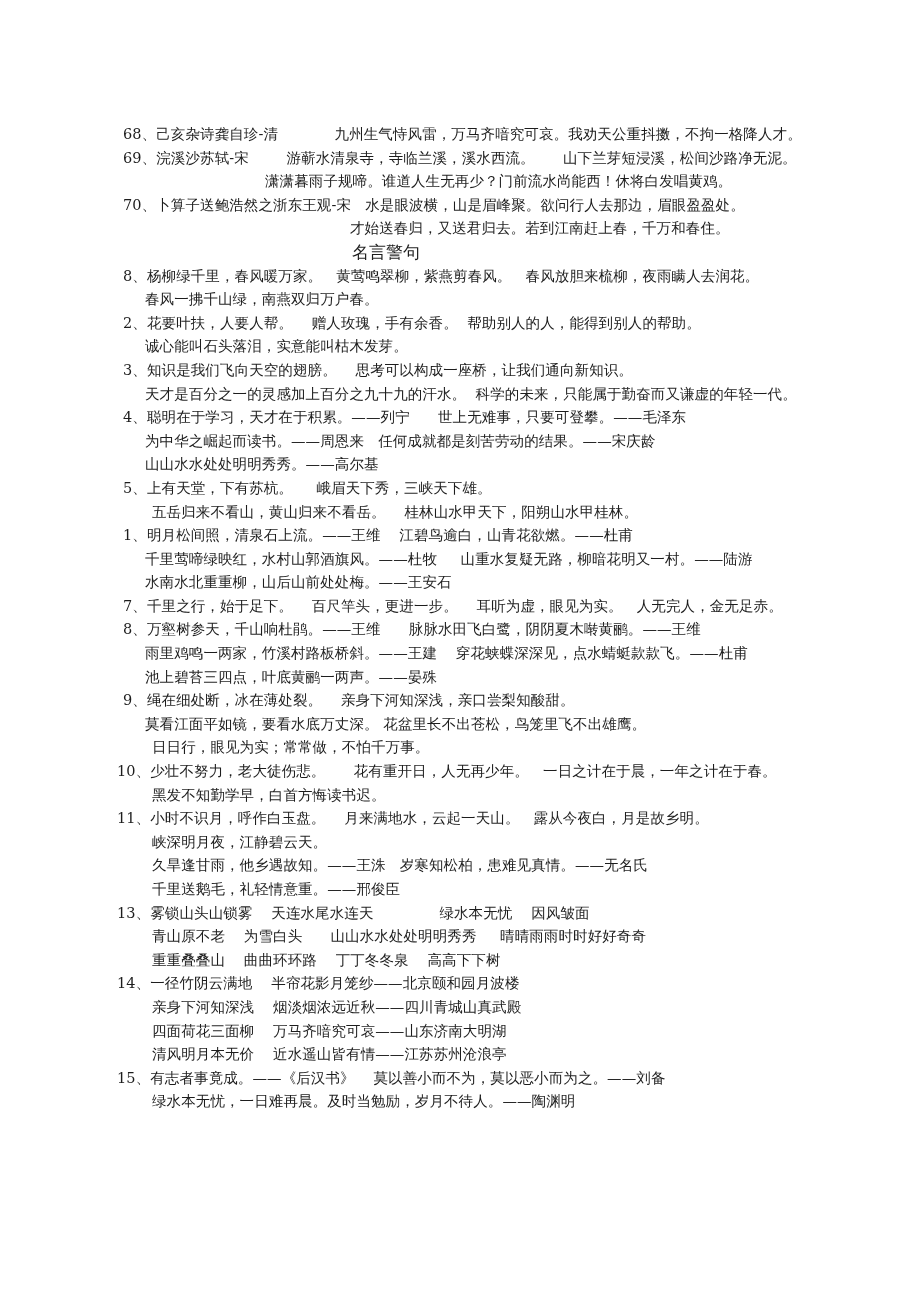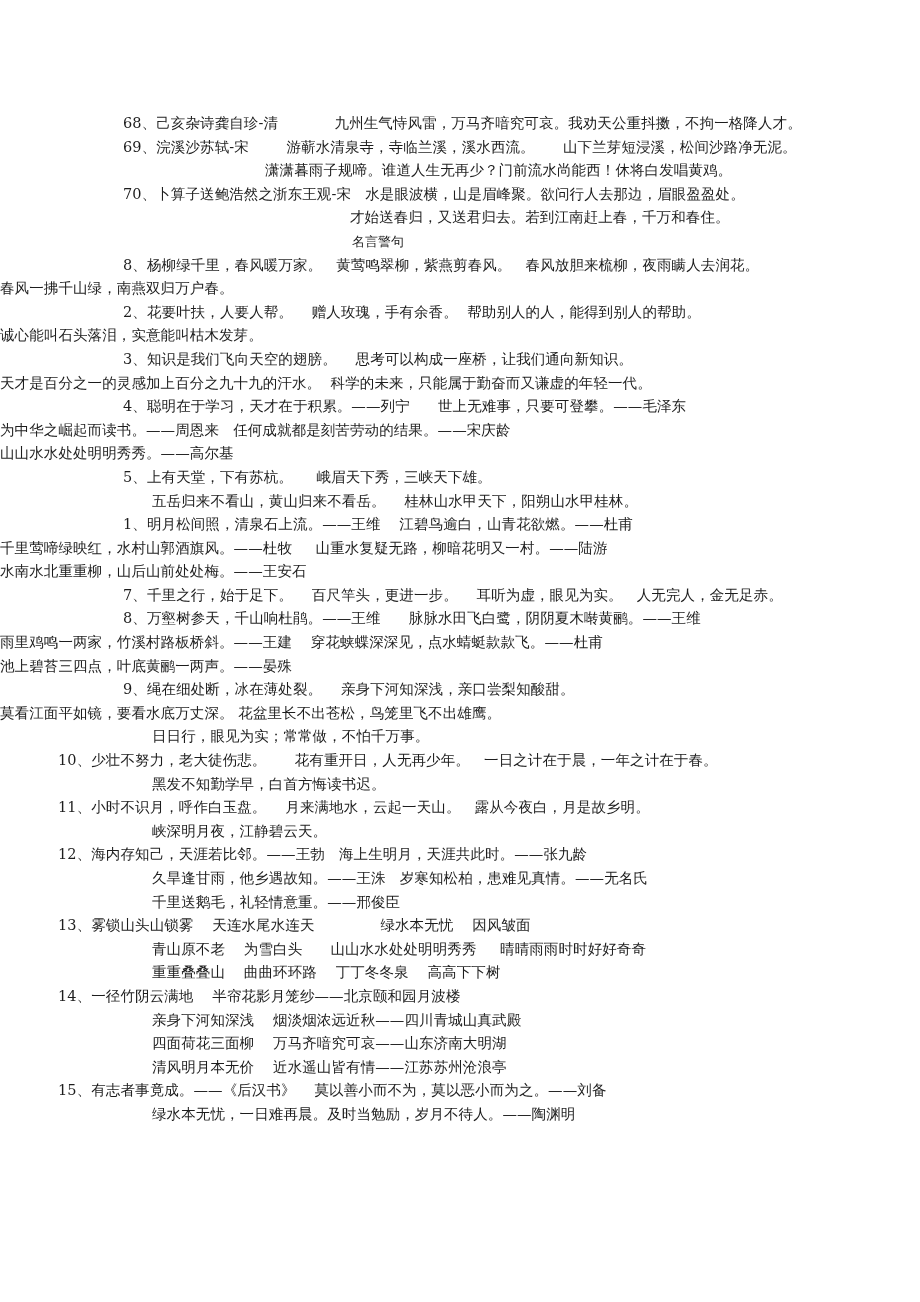--- a/index.html
+++ b/index.html
@@ -16,49 +16,49 @@
     position: relative;
     width: 920px;
     height: 1302px;
     background: #ffffff;
     overflow: hidden;
     box-sizing: border-box;
   }
   #doc-body {
     position: absolute;
     left: 0;
-    top: 5px;
+    top: 16px;
     width: 920px;
   }
   .line {
     font-size: 14.5px;
     line-height: 23.6px;
     white-space: pre;
     letter-spacing: 0.1px;
     color: #1d1d1d;
     height: 23.6px;
     overflow: visible;
   }
   
   .blk-poems {
     padding-top: 107px;
   }
   .blk-quotes {
     padding-top: 0px;
   }
   .ind-num   { padding-left: 123px; }   
-  .ind-num2  { padding-left: 58px; }   
-  .ind-sub   { }   
+  .ind-num2  { padding-left: 117px; }   
+  .ind-sub   { padding-left: 145px; }   
   .ind-sub2  { padding-left: 152px; }   
   .ind-mid   { padding-left: 265px; }   
   .ind-mid2  { padding-left: 350px; }   
   .ind-title { padding-left: 352px; }   
 
   .sect-title {
-    font-size: 13px;
+    font-size: 17px;
     line-height: 23.6px;
     height: 23.6px;
     white-space: pre;
     color: #1d1d1d;
   }
 </style>
 </head>
 <body>
 
 <div id="page">
@@ -93,21 +93,20 @@
         <div class="line ind-num">8、万壑树参天，千山响杜鹃。——王维      脉脉水田飞白鹭，阴阴夏木啭黄鹂。——王维</div>
         <div class="line ind-sub">雨里鸡鸣一两家，竹溪村路板桥斜。——王建    穿花蛱蝶深深见，点水蜻蜓款款飞。——杜甫</div>
         <div class="line ind-sub">池上碧苔三四点，叶底黄鹂一两声。——晏殊</div>
         <div class="line ind-num">9、绳在细处断，冰在薄处裂。    亲身下河知深浅，亲口尝梨知酸甜。</div>
         <div class="line ind-sub">莫看江面平如镜，要看水底万丈深。 花盆里长不出苍松，鸟笼里飞不出雄鹰。</div>
         <div class="line ind-sub2">日日行，眼见为实；常常做，不怕千万事。</div>
         <div class="line ind-num2">10、少壮不努力，老大徒伤悲。      花有重开日，人无再少年。   一日之计在于晨，一年之计在于春。</div>
         <div class="line ind-sub2">黑发不知勤学早，白首方悔读书迟。</div>
         <div class="line ind-num2">11、小时不识月，呼作白玉盘。    月来满地水，云起一天山。   露从今夜白，月是故乡明。</div>
         <div class="line ind-sub2">峡深明月夜，江静碧云天。</div>
-        <div class="line ind-num2">12、海内存知己，天涯若比邻。——王勃   海上生明月，天涯共此时。——张九龄</div>
         <div class="line ind-sub2">久旱逢甘雨，他乡遇故知。——王洙   岁寒知松柏，患难见真情。——无名氏</div>
         <div class="line ind-sub2">千里送鹅毛，礼轻情意重。——邢俊臣</div>
         <div class="line ind-num2">13、雾锁山头山锁雾    天连水尾水连天              绿水本无忧    因风皱面</div>
         <div class="line ind-sub2">青山原不老    为雪白头      山山水水处处明明秀秀     晴晴雨雨时时好好奇奇</div>
         <div class="line ind-sub2">重重叠叠山    曲曲环环路    丁丁冬冬泉    高高下下树</div>
         <div class="line ind-num2">14、一径竹阴云满地    半帘花影月笼纱——北京颐和园月波楼</div>
         <div class="line ind-sub2">亲身下河知深浅    烟淡烟浓远近秋——四川青城山真武殿</div>
         <div class="line ind-sub2">四面荷花三面柳    万马齐喑究可哀——山东济南大明湖</div>
         <div class="line ind-sub2">清风明月本无价    近水遥山皆有情——江苏苏州沧浪亭</div>
         <div class="line ind-num2">15、有志者事竟成。——《后汉书》    莫以善小而不为，莫以恶小而为之。——刘备</div>

